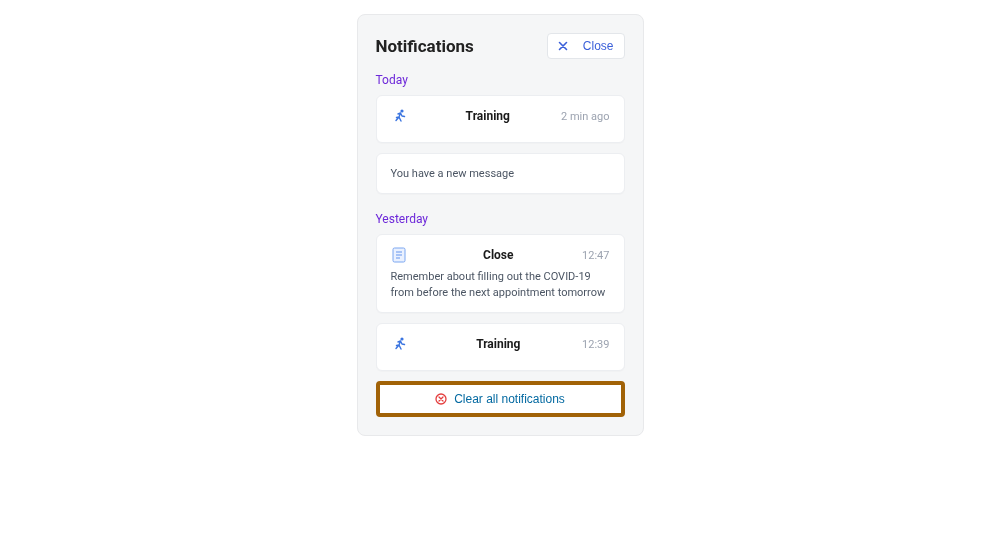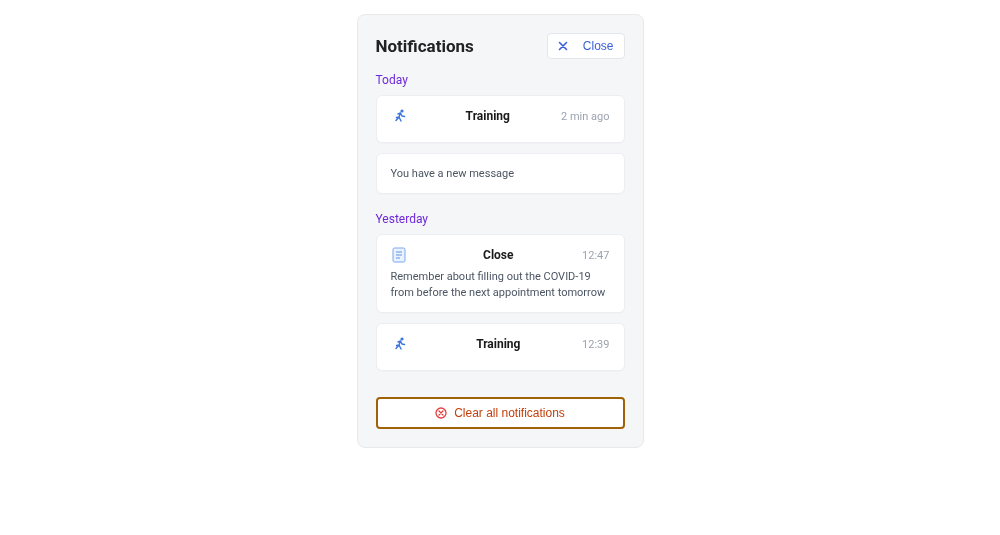--- a/index.html
+++ b/index.html
@@ -85,31 +85,31 @@
       font-size: 11px;
       color: #9ca3b0;
     }
     .card-body {
       font-size: 11px;
       line-height: 1.4;
       color: #4b5563;
     }
     .clear-btn {
       width: 100%;
-      margin-top: 26px;
+      margin-top: 10px;
       display: inline-flex;
       align-items: center;
       justify-content: center;
       gap: 7px;
       background: #ffffff;
-      border: 2px solid #a16207;
+      border: 4px solid #a16207;
       border-radius: 4px;
       padding: 7px 10px;
       font-size: 12px;
-      color: #c2410c;
+      color: #0369a1;
       cursor: pointer;
     }
     .clear-btn svg { display: block; }
   </style>
 </head>
 <body>
 
 <div class="panel">
   <div class="panel-header">
     <div class="panel-title">Notifications</div>

